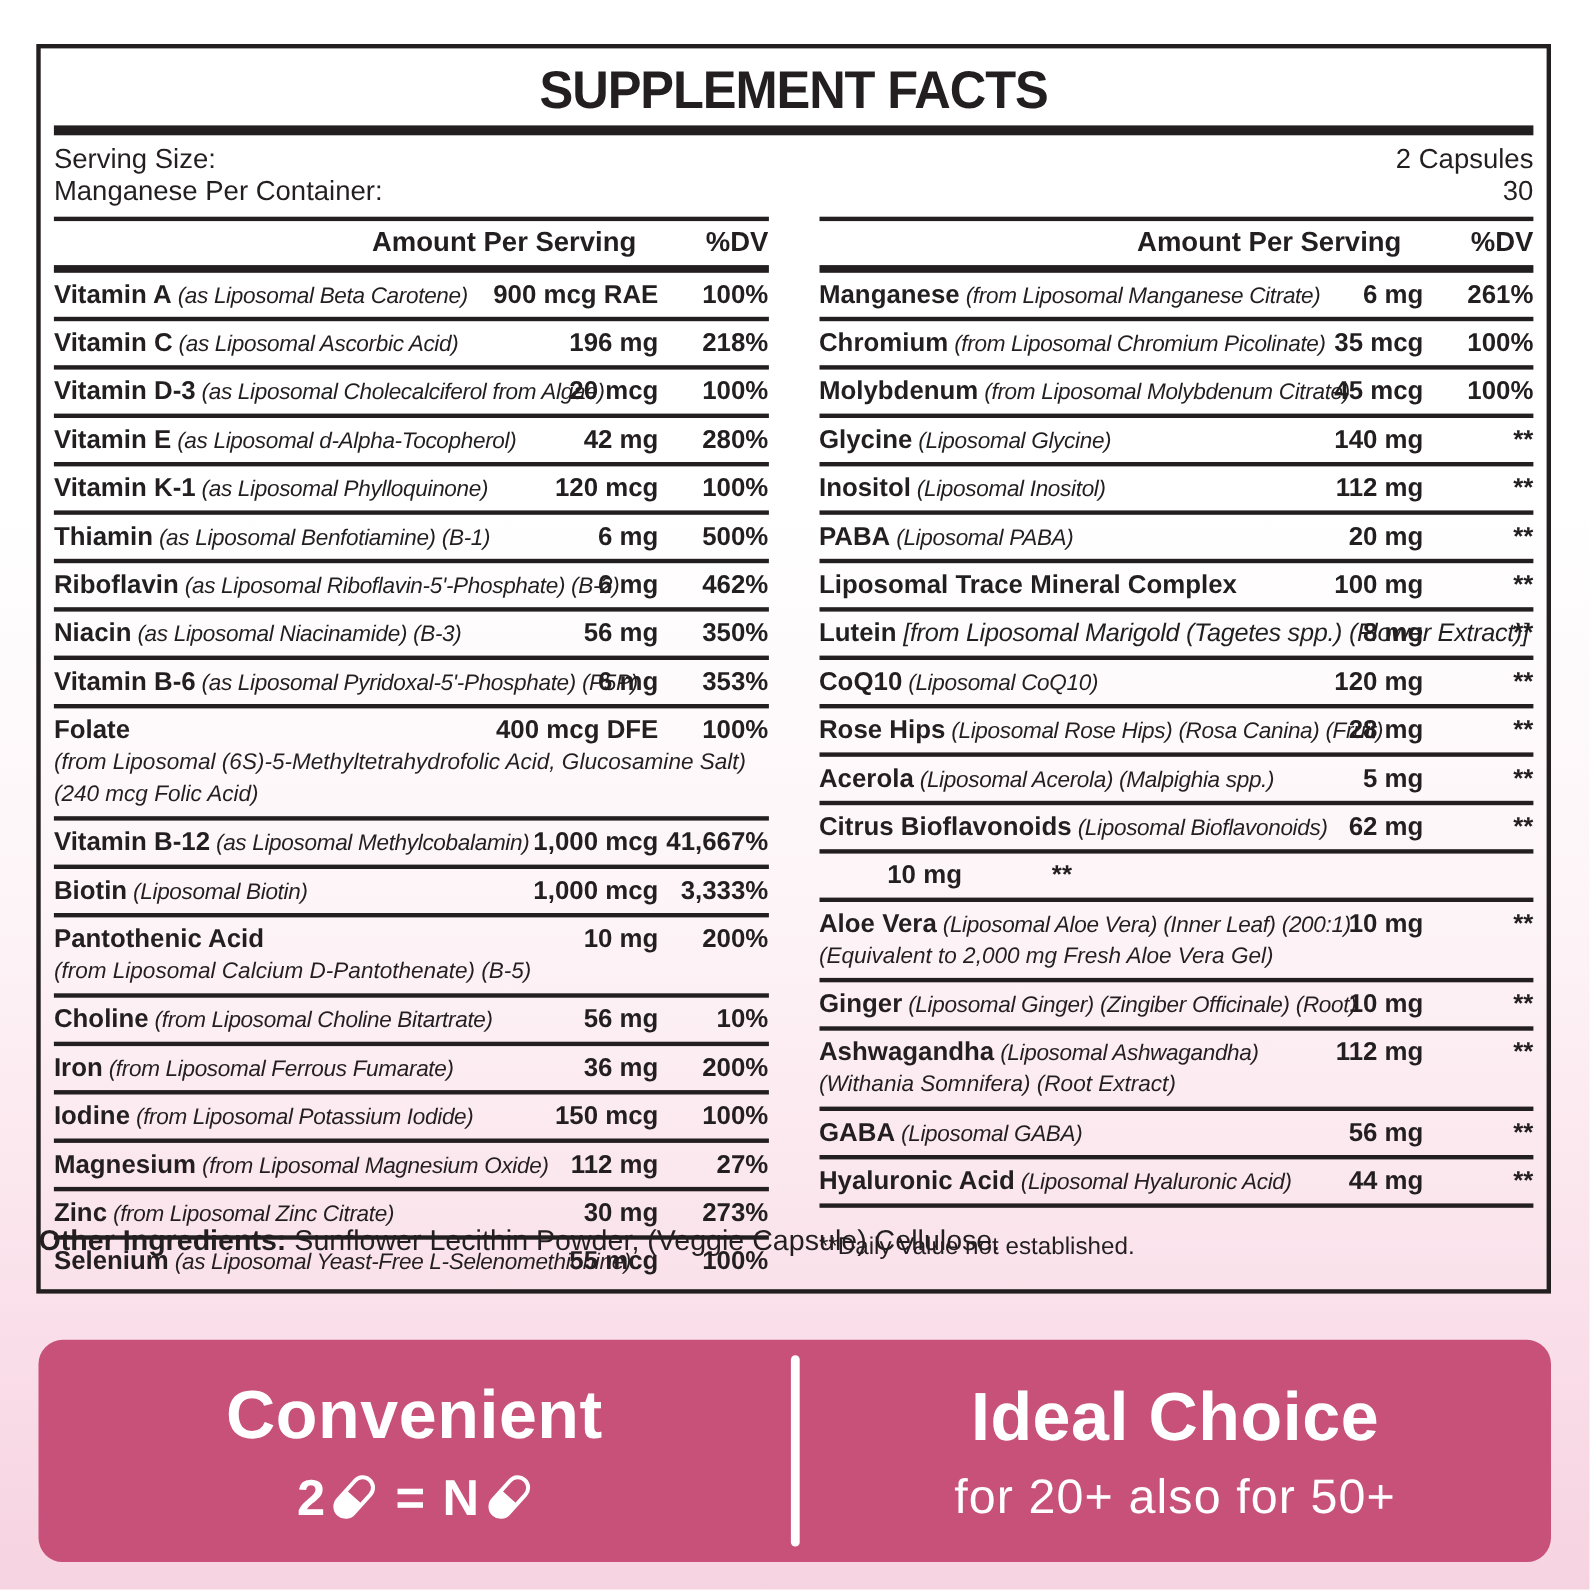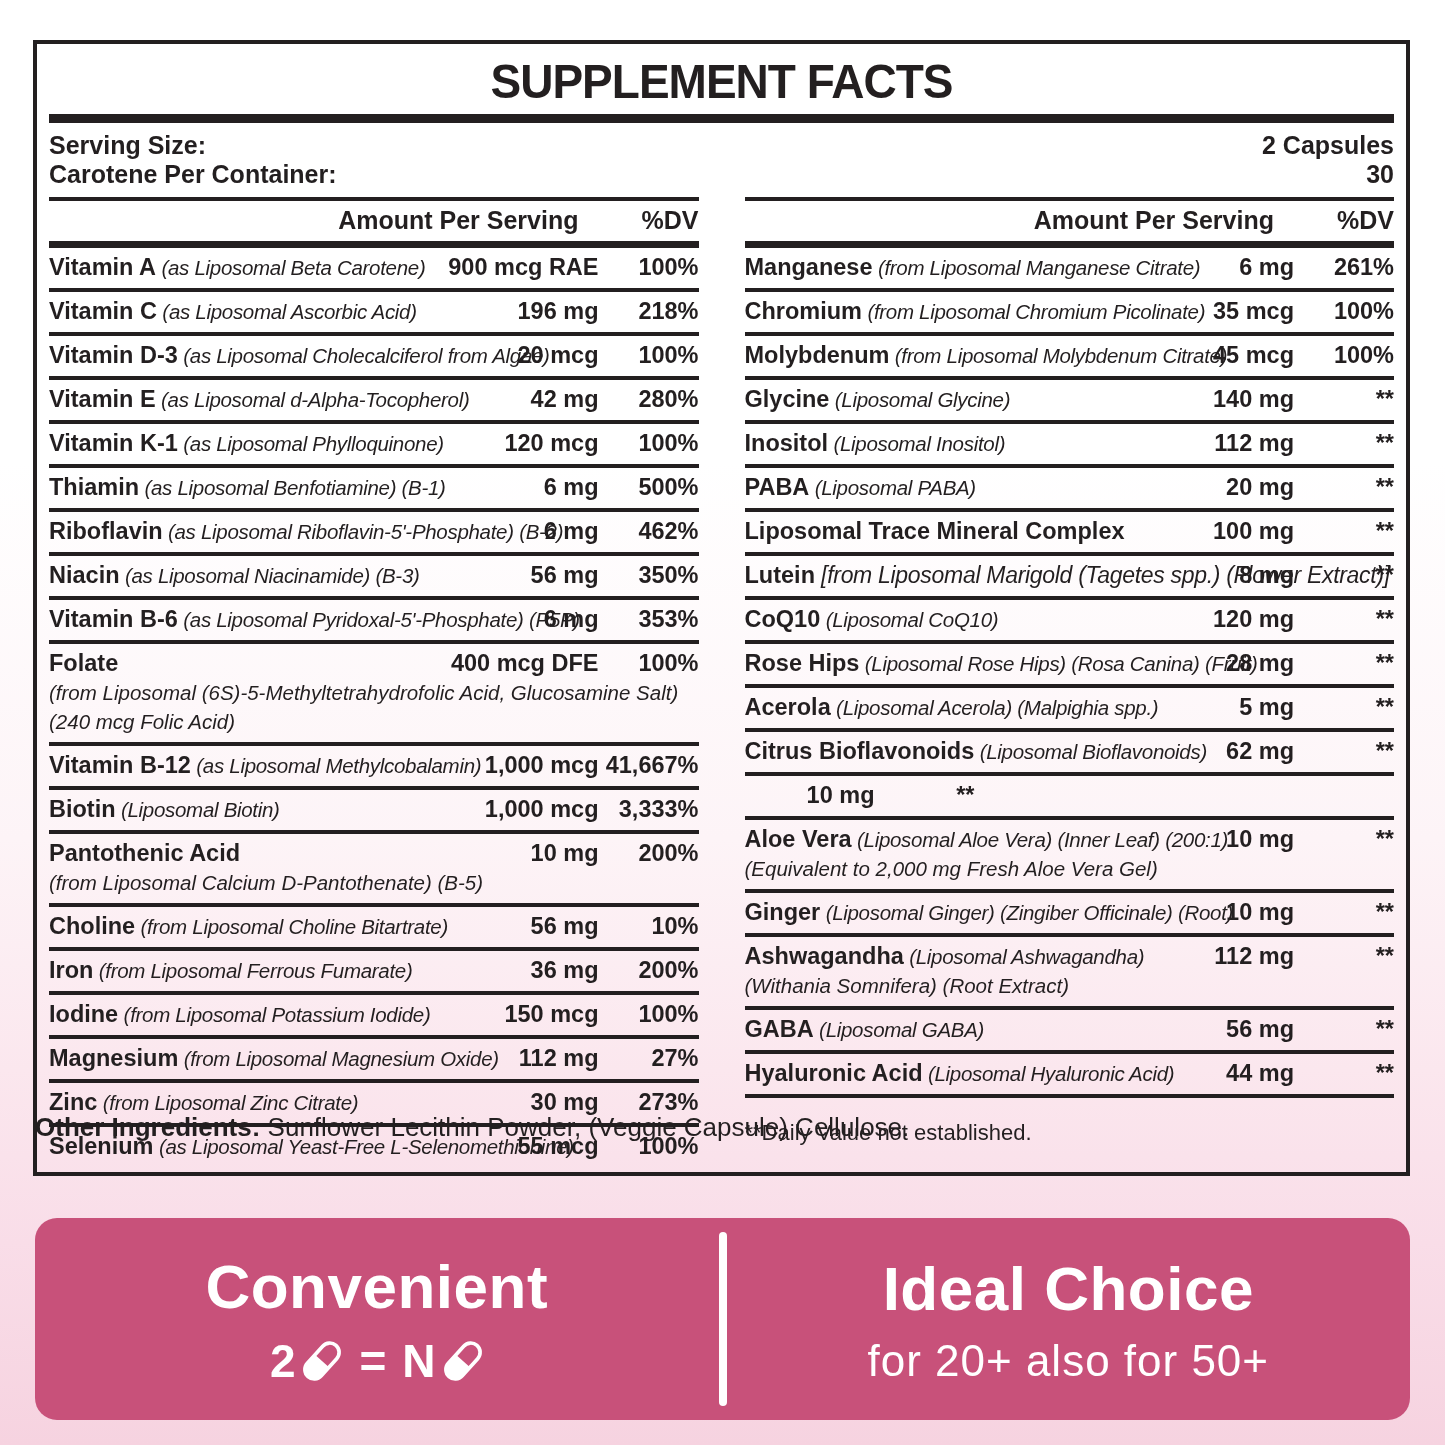--- a/index.html
+++ b/index.html
@@ -11,21 +11,21 @@
   .facts-box{
     position:absolute;left:33px;top:40px;width:1377px;
     border:4px solid #231f20;box-sizing:border-box;
     padding:4px 12px 0 12px;background:transparent;
   }
   .title{
     text-align:center;font-weight:bold;font-size:46px;letter-spacing:-1px;
     padding:6px 0 4px 0;transform:scaleY(1.05);
   }
   .title-bar{height:9px;background:#231f20;margin:2px 0 8px 0;}
-  .serving-row{display:flex;justify-content:space-between;font-weight:bold;font-size:25px;line-height:29px;}
+  .serving-row{display:flex;justify-content:space-between;font-weight:normal;font-size:25px;line-height:29px;}
   .columns{display:flex;gap:46px;margin-top:8px;}
   .col{flex:1;min-width:0;}
   .col-header{
     display:flex;align-items:baseline;
     border-top:4px solid #231f20;border-bottom:7px solid #231f20;
     padding:5px 0 6px 0;font-weight:bold;font-size:25px;
   }
   .h-amt{flex:1;text-align:right;}
   .h-dv{width:100px;text-align:right;flex-shrink:0;margin-left:20px;}
   .row{border-bottom:4px solid #231f20;padding:6px 0 7px 0;}
@@ -57,21 +57,21 @@
 <body>
 
 <div class="facts-box">
   <div class="title">SUPPLEMENT FACTS</div>
   <div class="title-bar"></div>
   <div class="serving-row">
     <span>Serving Size:</span>
     <span>2 Capsules</span>
   </div>
   <div class="serving-row">
-    <span>Carotene Per Container:</span>
+    <span>Manganese Per Container:</span>
     <span>30</span>
   </div>
   <div class="columns">
     <div class="col col-left">
       <div class="col-header">
         <span class="h-amt">Amount Per Serving</span>
         <span class="h-dv">%DV</span>
       </div>
       <div id="rows-left">
           <div class="row">

